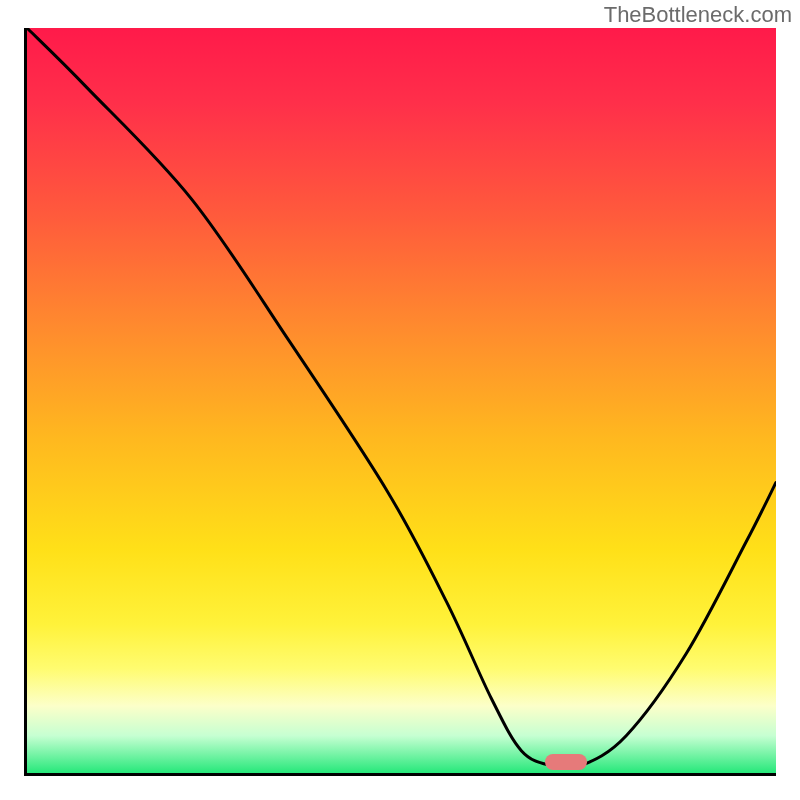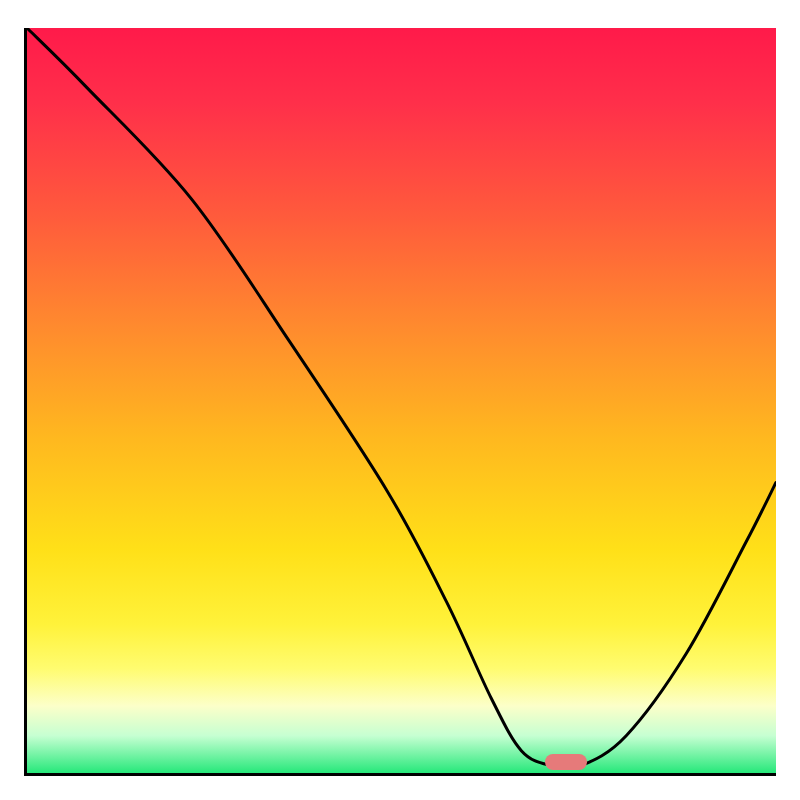--- a/index.html
+++ b/index.html
@@ -63,20 +63,21 @@
     background: #e67a7a;
     border-radius: 8px;
     transform: translate(-50%, -50%);
   }
 </style>
 </head>
 <body>
 
 <div class="container">
 
+  <div class="watermark">TheBottleneck.com</div>
 
   <div class="plot-area">
     <div class="gradient-bg"></div>
 
     <svg class="curve" viewBox="0 0 749 745" preserveAspectRatio="none">
       <path id="curve-path" fill="none" stroke="#000" stroke-width="3" stroke-linecap="round" d="M 0,0 C 9.986666666666666,9.933333333333337 32.45666666666666,31.041666666666686 59.92,59.60000000000002 C 87.38333333333334,88.15833333333336 131.07500000000002,129.13333333333335 164.78,171.35000000000002 C 198.48499999999999,213.5666666666667 229.69333333333333,264.475 262.15,312.90000000000003 C 294.6066666666666,361.32500000000005 333.30499999999995,418.44166666666666 359.52,461.9 C 385.735,505.3583333333333 401.96333333333337,538.8833333333333 419.44000000000005,573.65 C 436.91666666666674,608.4166666666666 451.89666666666665,645.6666666666666 464.38,670.5 C 476.86333333333334,695.3333333333334 484.35333333333335,711.475 494.34000000000003,722.65 C 504.3266666666667,733.8249999999999 514.3133333333333,735.0666666666666 524.3,737.55 C 534.2866666666666,740.0333333333333 541.7766666666666,742.5166666666667 554.26,737.55 C 566.7433333333333,732.5833333333333 581.7233333333334,726.375 599.2,707.75 C 616.6766666666667,689.125 639.1466666666666,658.0833333333333 659.12,625.8 C 679.0933333333334,593.5166666666667 704.06,542.6083333333332 719.04,514.05 C 734.02,485.4916666666666 744.0066666666667,464.3833333333333 749,454.45"></path>
     </svg>
 
     <div id="marker" class="marker" style="left: 539.28px; top: 733.825px;"></div>
   </div>

